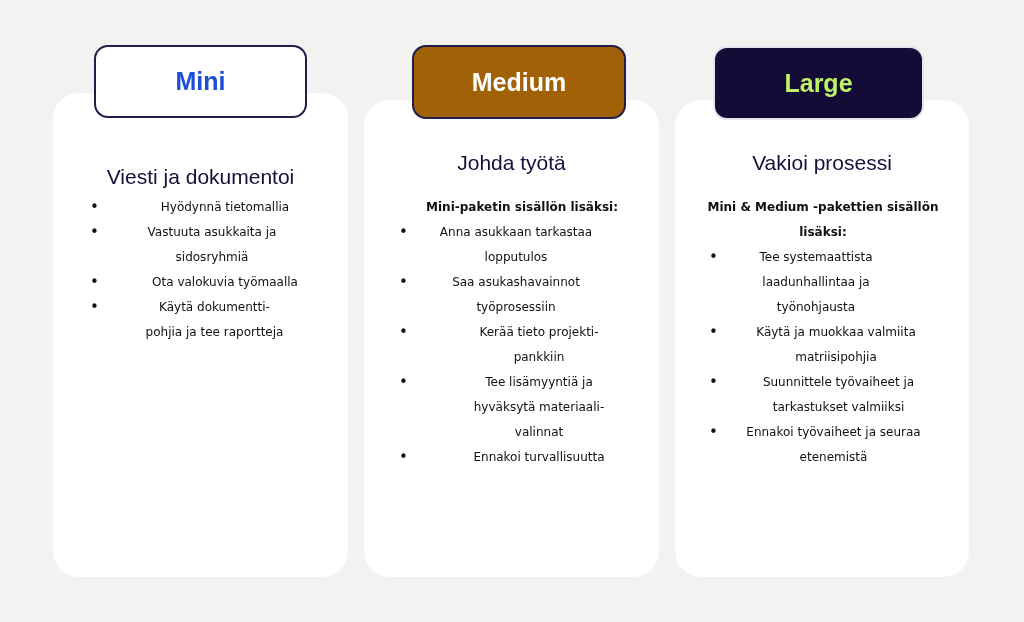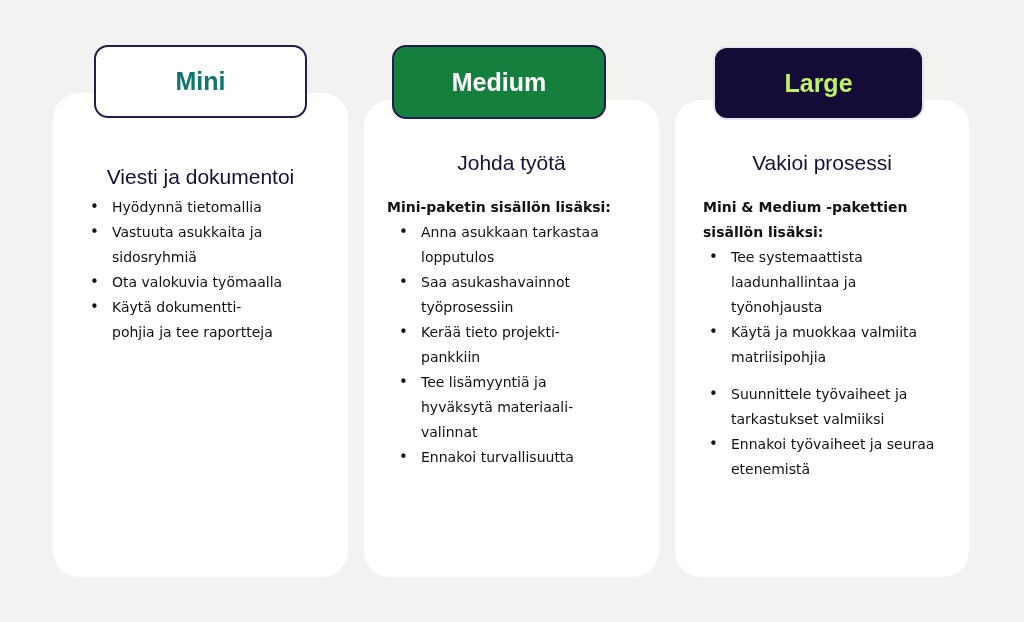--- a/index.html
+++ b/index.html
@@ -10,29 +10,29 @@
   }
   .card {
     position: absolute; background: #ffffff; border-radius: 26px;
     box-sizing: border-box;
   }
   .badge {
     position: absolute; box-sizing: border-box; border-radius: 14px;
     display: flex; align-items: center; justify-content: center;
     font-family: "Liberation Sans", sans-serif; font-weight: bold; font-size: 25px;
   }
-  .badge-mini { left: 94px; top: 45px; width: 213px; height: 73px; background: #ffffff; border: 2px solid #221d4f; color: #0f766e; }
-  .badge-medium { left: 392px; top: 45px; width: 214px; height: 74px; background: #15803d; border: 2px solid #221d4f; color: #ffffff; }
+  .badge-mini { left: 94px; top: 45px; width: 213px; height: 73px; background: #ffffff; border: 2px solid #221d4f; color: #1d4ed8; }
+  .badge-medium { left: 412px; top: 45px; width: 214px; height: 74px; background: #a16207; border: 2px solid #221d4f; color: #ffffff; }
   .badge-large { left: 713px; top: 46px; width: 211px; height: 74px; background: #140c36; border: 2px solid #e6e4ee; color: #bef264; }
   .card-heading {
     position: absolute; left: 0; right: 0; text-align: center;
     font-family: "Liberation Sans", sans-serif; font-size: 21px; color: #14103a;
   }
   .card-body {
-    position: absolute; font-size: 14px; line-height: 25px; color: #111111;
+    position: absolute; font-size: 12px; line-height: 25px; color: #111111; text-align: center;
   }
   .intro { font-weight: bold; }
   ul { list-style: none; margin: 0; padding: 0; }
   li { position: relative; padding-left: 24px; }
   li::before {
     content: "•"; position: absolute; left: 2px; top: 0; font-size: 15px;
   }
 </style>
 </head>
 <body>
@@ -69,20 +69,20 @@
     <span>Medium</span>
   </div>
 
 <div class="card" style="left:675px; top:100px; width:294px; height:477px;text-decoration:underline;">
   <div class="card-heading" style="top:51px;">Vakioi prosessi</div>
   <div class="card-body" style="left:28px; top:95px; width:260px;">
     <div class="intro" style="width:240px;">Mini &amp; Medium -pakettien sisällön lisäksi:</div>
     <ul style="margin-left:4px;">
       <li style="width:170px;">Tee systemaattista laadunhallintaa ja työnohjausta</li>
       <li style="width:210px;">Käytä ja muokkaa valmiita matriisipohjia</li>
-      <li style="width:215px;margin-top:12px;">Suunnittele työvaiheet ja tarkastukset valmiiksi</li>
+      <li style="width:215px;">Suunnittele työvaiheet ja tarkastukset valmiiksi</li>
       <li style="width:205px;">Ennakoi työvaiheet ja seuraa etenemistä</li>
     </ul>
   </div>
 </div>
 <div class="badge badge-large">
     <span>Large</span>
   </div>
 
 </body></html>

